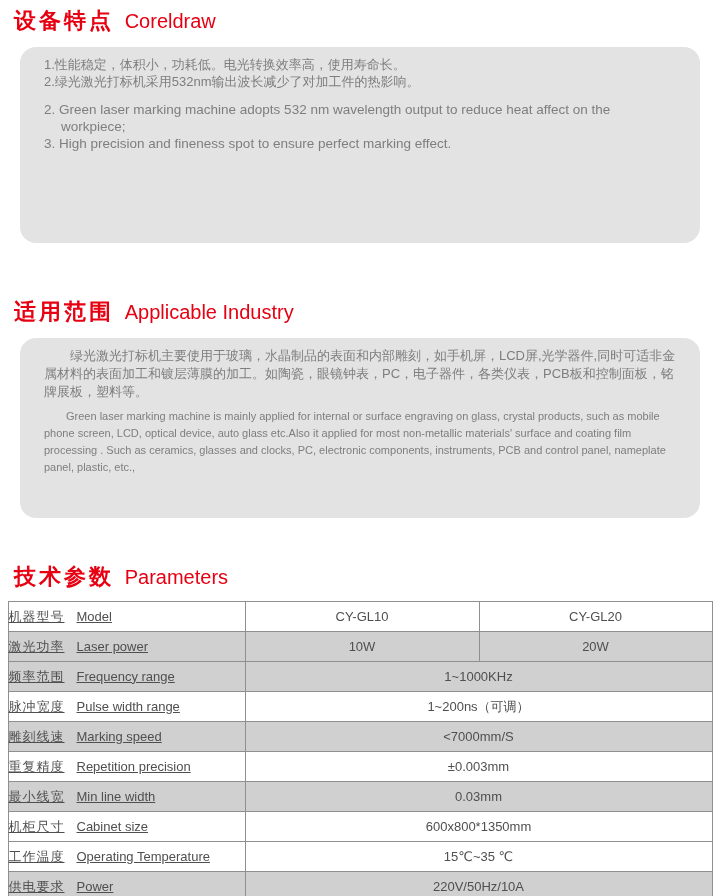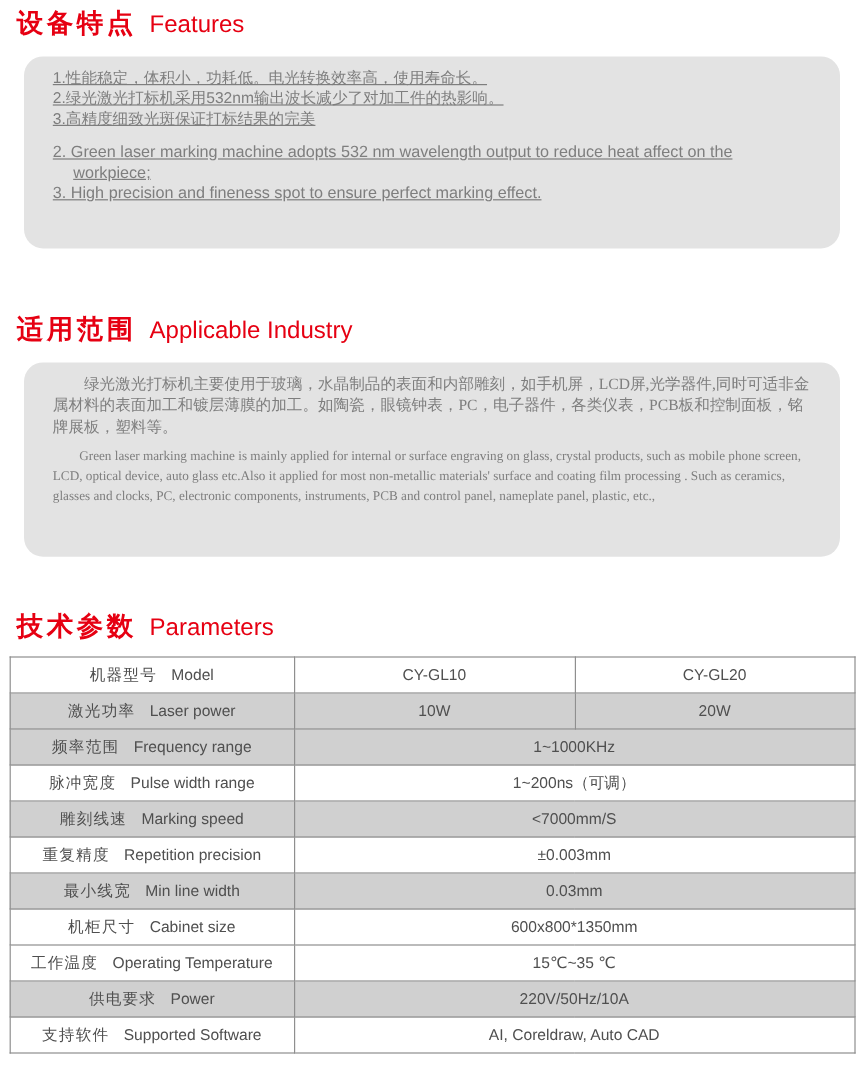--- a/index.html
+++ b/index.html
@@ -18,56 +18,55 @@
     overflow:hidden;
   }
   .section-title{margin:0;padding:6px 0 0 14px;line-height:28px;white-space:nowrap;}
   .title-zh{font-size:22px;font-weight:bold;color:var(--red);letter-spacing:3px;}
   .title-en{font-size:20px;font-weight:400;color:var(--red);margin-left:4px;}
 
   .graybox{
     margin:12px 20px 0;background:var(--box-bg);border-radius:16px;
     padding:9px 24px 10px 24px;color:var(--box-text);
   }
-  #features-box{height:160px;text-decoration:underline;}
-  #industry-box{height:162px;font-family:Liberation Serif, serif;}
+  #features-box{height:196px;}
+  #industry-box{height:180px;}
   .zh-line{font-size:13px;line-height:17px;}
   .en-list{margin-top:11px;}
   .en-item{font-size:13.5px;line-height:17px;padding-left:17px;text-indent:-17px;}
   .para-zh{font-size:13px;line-height:18px;text-indent:2em;margin:0;}
   .para-en{font-size:11px;line-height:17px;text-indent:2em;margin:7px 0 0 0;}
 
   #industry-title{margin-top:48px;}
   #parameters-title{margin-top:38px;}
 
   table.params{
     width:704px;margin:10px auto 0;border-collapse:collapse;table-layout:fixed;
   }
   table.params td{
     border:1px solid var(--tbl-border);height:30px;
     font-size:13px;color:var(--tbl-text);padding:0;
   }
-  td.label-cell{text-align:center;padding-left:12px;white-space:nowrap;}
+  td.label-cell{text-align:left;padding-left:12px;white-space:nowrap;text-decoration:underline;}
   .lbl-zh{letter-spacing:1px;}
   .lbl-en{margin-left:12px;}
   td.value-cell{text-align:center;}
   tr.shaded{background:var(--tbl-shade);}
 </style>
 </head>
 <body>
 
 <h2 class="section-title" id="features-title">
   <span class="title-zh">设备特点</span>
-  <span class="title-en">Features</span>
+  <span class="title-en">Coreldraw</span>
 </h2>
 
 <div class="graybox" id="features-box">
   <div class="zh-line">1.性能稳定，体积小，功耗低。电光转换效率高，使用寿命长。</div>
   <div class="zh-line">2.绿光激光打标机采用532nm输出波长减少了对加工件的热影响。</div>
-  <div class="zh-line">3.高精度细致光斑保证打标结果的完美</div>
   <div class="en-list">
     <div class="en-item">2. Green laser marking machine adopts 532 nm wavelength output to reduce heat affect on the workpiece;</div>
     <div class="en-item">3. High precision and fineness spot to ensure perfect marking effect.</div>
   </div>
 </div>
 
 <h2 class="section-title" id="industry-title">
   <span class="title-zh">适用范围</span>
   <span class="title-en">Applicable Industry</span>
 </h2>

